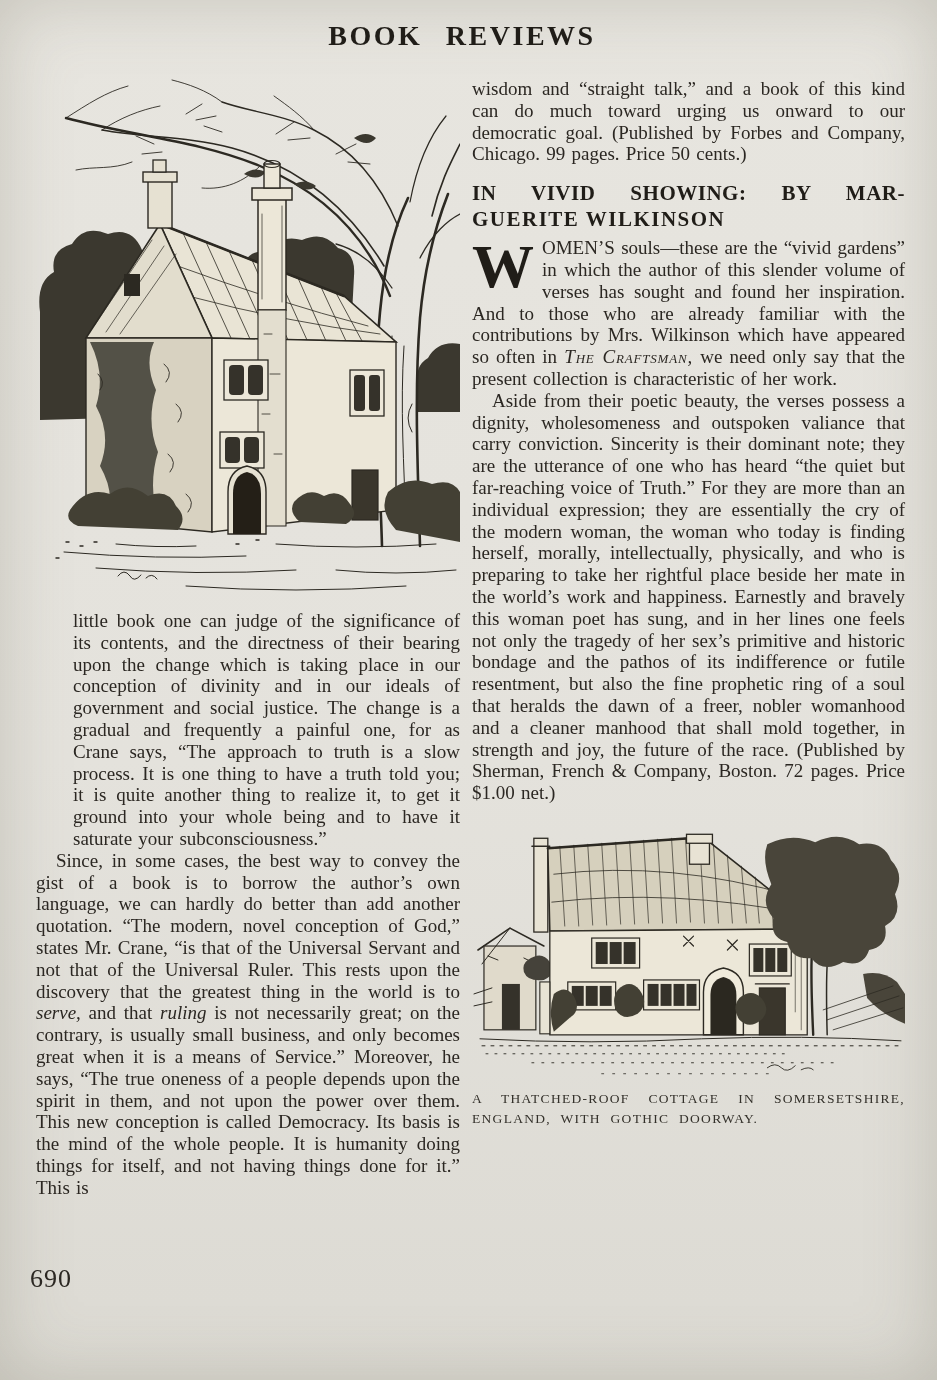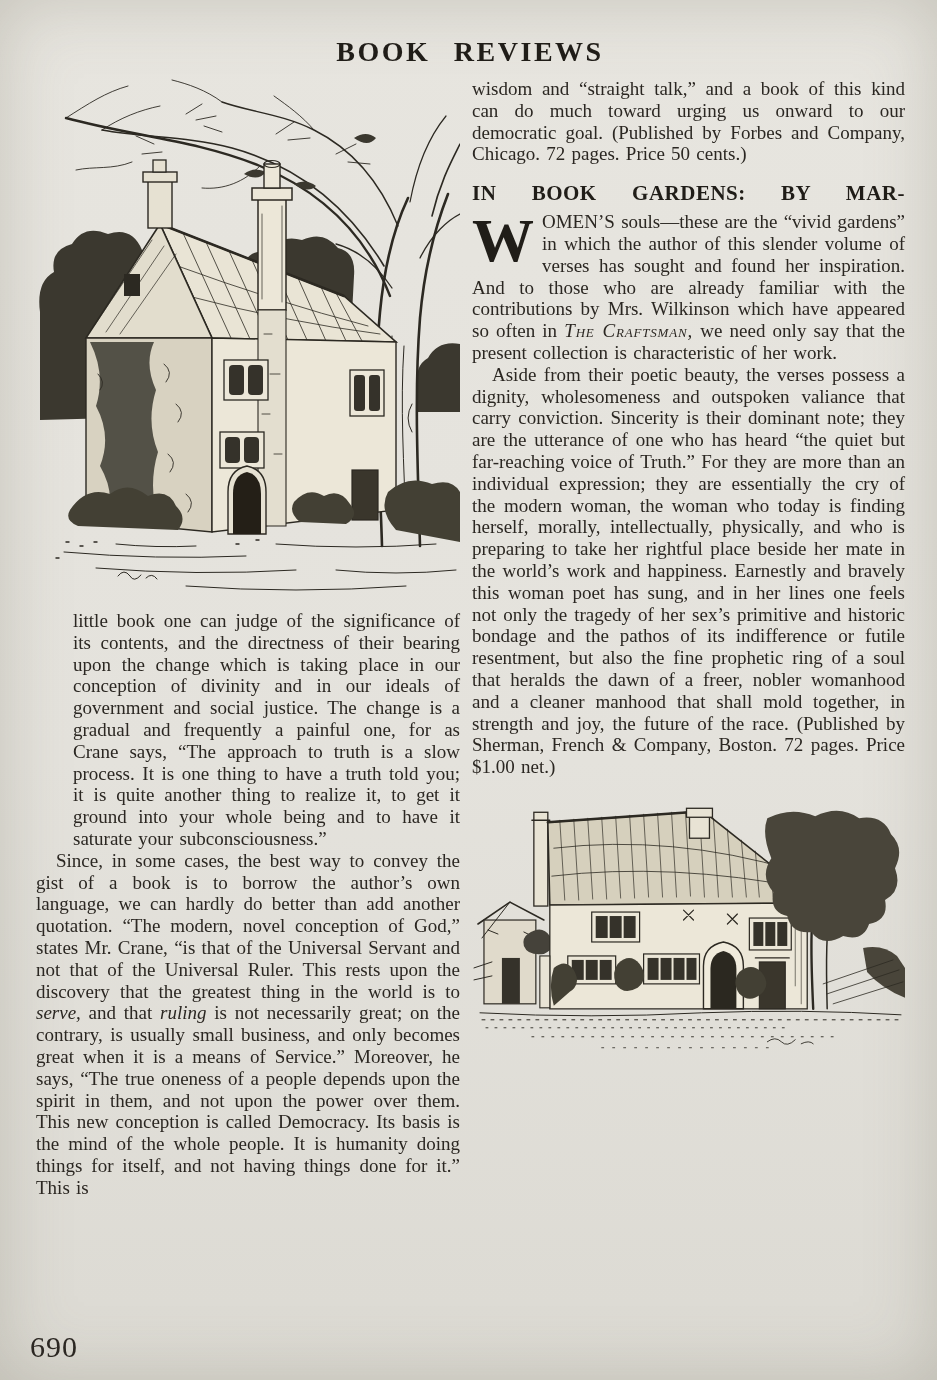--- a/index.html
+++ b/index.html
@@ -6,24 +6,24 @@
   .page{
     position:relative;
     width:937px;height:1380px;
     background:linear-gradient(180deg,#e7e5df 0%,#e4e2dc 55%,#dcdad3 100%);
     box-shadow:inset 0 0 70px rgba(115,110,95,0.28);
     overflow:hidden;
     font-family:"Liberation Serif","DejaVu Serif",serif;
     color:#2b2722;
   }
   .title{
-    position:absolute;top:36px;left:0;width:924px;
+    position:absolute;top:20px;left:0;width:924px;
     text-align:center;
     font-size:28px;font-weight:bold;color:#201d18;
-    letter-spacing:2.5px;word-spacing:14px;margin-left:8px;
+    letter-spacing:2.5px;word-spacing:14px;
   }
   .col{position:absolute;}
   .col-left{left:36px;top:74px;width:424px;}
   .col-right{left:472px;top:78px;width:433px;}
   figure{margin:0;padding:0;}
   .illus{display:block;}
   .caption{
     margin-top:5px;
     font-size:13.5px;line-height:20.5px;
     letter-spacing:1.3px;word-spacing:5px;
@@ -48,22 +48,22 @@
   .dropcap{
     float:left;
     font-size:62px;line-height:52px;
     font-weight:bold;color:#201d18;
     padding:3px 8px 0 0;
   }
   .smallcaps{font-variant:small-caps;letter-spacing:0.8px;font-style:italic;}
   .ital{font-style:italic;}
   .illus2-wrap{margin-top:28px;}
   .page-number{
-    position:absolute;left:30px;top:1330px;
-    font-size:30px;letter-spacing:1px;color:#2b2722;
+    position:absolute;left:30px;top:1264px;
+    font-size:26px;letter-spacing:1px;color:#2b2722;
   }
 </style>
 </head>
 <body>
 
 <div class="page">
 
   <div class="title">BOOK REVIEWS</div>
 
   <div class="col col-left">
@@ -137,24 +137,25 @@
           <path d="M82,502 q6,-8 12,0 q4,7 11,-1 m5,3 q6,-6 11,1" stroke-width="1"></path>
         </g>
       </svg>
     </figure>
 
     <p class="body-text first">little book one can judge of the significance of its contents, and the directness of their bearing upon the change which is taking place in our conception of divinity and in our ideals of government and social justice. The change is a gradual and frequently a painful one, for as Crane says, “The approach to truth is a slow process. It is one thing to have a truth told you; it is quite another thing to realize it, to get it ground into your whole being and to have it saturate your subconsciousness.”</p>
     <p class="body-text indent"><span>Since, in some cases, the best way to convey the gist of a book is to borrow the author’s own language, we can hardly do better than add another quotation. “The modern, novel conception of God,” states Mr. Crane, “is that of the Universal Servant and not that of the Universal Ruler. This rests upon the discovery that the greatest thing in the world is to </span><span class="ital">serve,</span><span> and that </span><span class="ital">ruling</span><span> is not necessarily great; on the contrary, is usually small business, and only becomes great when it is a means of Service.” Moreover, he says, “The true oneness of a people depends upon the spirit in them, and not upon the power over them. This new conception is called Democracy. Its basis is the mind of the whole people. It is humanity doing things for itself, and not having things done for it.” This is</span></p>
   </div>
 
   <div class="col col-right">
-    <p class="body-text">wisdom and “straight talk,” and a book of this kind can do much toward urging us onward to our democratic goal. (Published by Forbes and Company, Chicago. 72 pages. Price 50 cents.)</p>
+    <p class="body-text">wisdom and “straight talk,” and a book of this kind can do much toward urging us onward to our democratic goal. (Published by Forbes and Company, Chicago. 99 pages. Price 50 cents.)</p>
 
     <h2 class="review-heading">
-        <span class="hl1">IN BOOK GARDENS: BY MAR-</span>
+        <span class="hl1">IN VIVID SHOWING: BY MAR-</span>
+        <span class="hl2">GUERITE WILKINSON</span>
       </h2>
 
     <p class="body-text"><span class="dropcap">W</span><span>OMEN’S souls—these are the “vivid gardens” in which the author of this slender volume of verses has sought and found her inspiration. And to those who are already familiar with the contributions by Mrs. Wilkinson which have appeared so often in </span><span class="smallcaps">The Craftsman,</span><span> we need only say that the present collection is characteristic of her work.</span></p>
 
     <p class="body-text indent">Aside from their poetic beauty, the verses possess a dignity, wholesomeness and outspoken valiance that carry conviction. Sincerity is their dominant note; they are the utterance of one who has heard “the quiet but far-reaching voice of Truth.” For they are more than an individual expression; they are essentially the cry of the modern woman, the woman who today is finding herself, morally, intellectually, physically, and who is preparing to take her rightful place beside her mate in the world’s work and happiness. Earnestly and bravely this woman poet has sung, and in her lines one feels not only the tragedy of her sex’s primitive and historic bondage and the pathos of its indifference or futile resentment, but also the fine prophetic ring of a soul that heralds the dawn of a freer, nobler womanhood and a cleaner manhood that shall mold together, in strength and joy, the future of the race. (Published by Sherman, French &amp; Company, Boston. 72 pages. Price $1.00 net.)</p>
 
     <figure class="illus2-wrap">
       <svg class="illus" width="433" height="252" viewBox="0 0 434 252">
         <g stroke="#2c2922" fill="none" stroke-linecap="round">
 
@@ -219,18 +220,19 @@
           <path d="M352,178 L422,154 M356,188 L428,164 M362,198 L432,176" stroke-width="0.8"></path>
 
           <path d="M8,207 Q120,213 230,207 Q330,203 430,209" stroke-width="1"></path>
           <path d="M10,214 H428" stroke-width="1" stroke-dasharray="3 6"></path>
           <path d="M14,222 H320" stroke-width="0.9" stroke-dasharray="2 7"></path>
           <path d="M60,231 H366" stroke-width="0.9" stroke-dasharray="2 8"></path>
           <path d="M130,242 H300" stroke-width="0.8" stroke-dasharray="2 9"></path>
           <path d="M296,236 q8,-6 14,0 q6,6 14,-2 m6,4 q8,-4 12,0" stroke-width="0.9"></path>
         </g>
       </svg>
+      <figcaption class="caption">A THATCHED-ROOF COTTAGE IN SOMERSETSHIRE, ENGLAND, WITH GOTHIC DOORWAY.</figcaption>
     </figure>
   </div>
 
   <div class="page-number">690</div>
 
 </div>
 
 </body></html>

